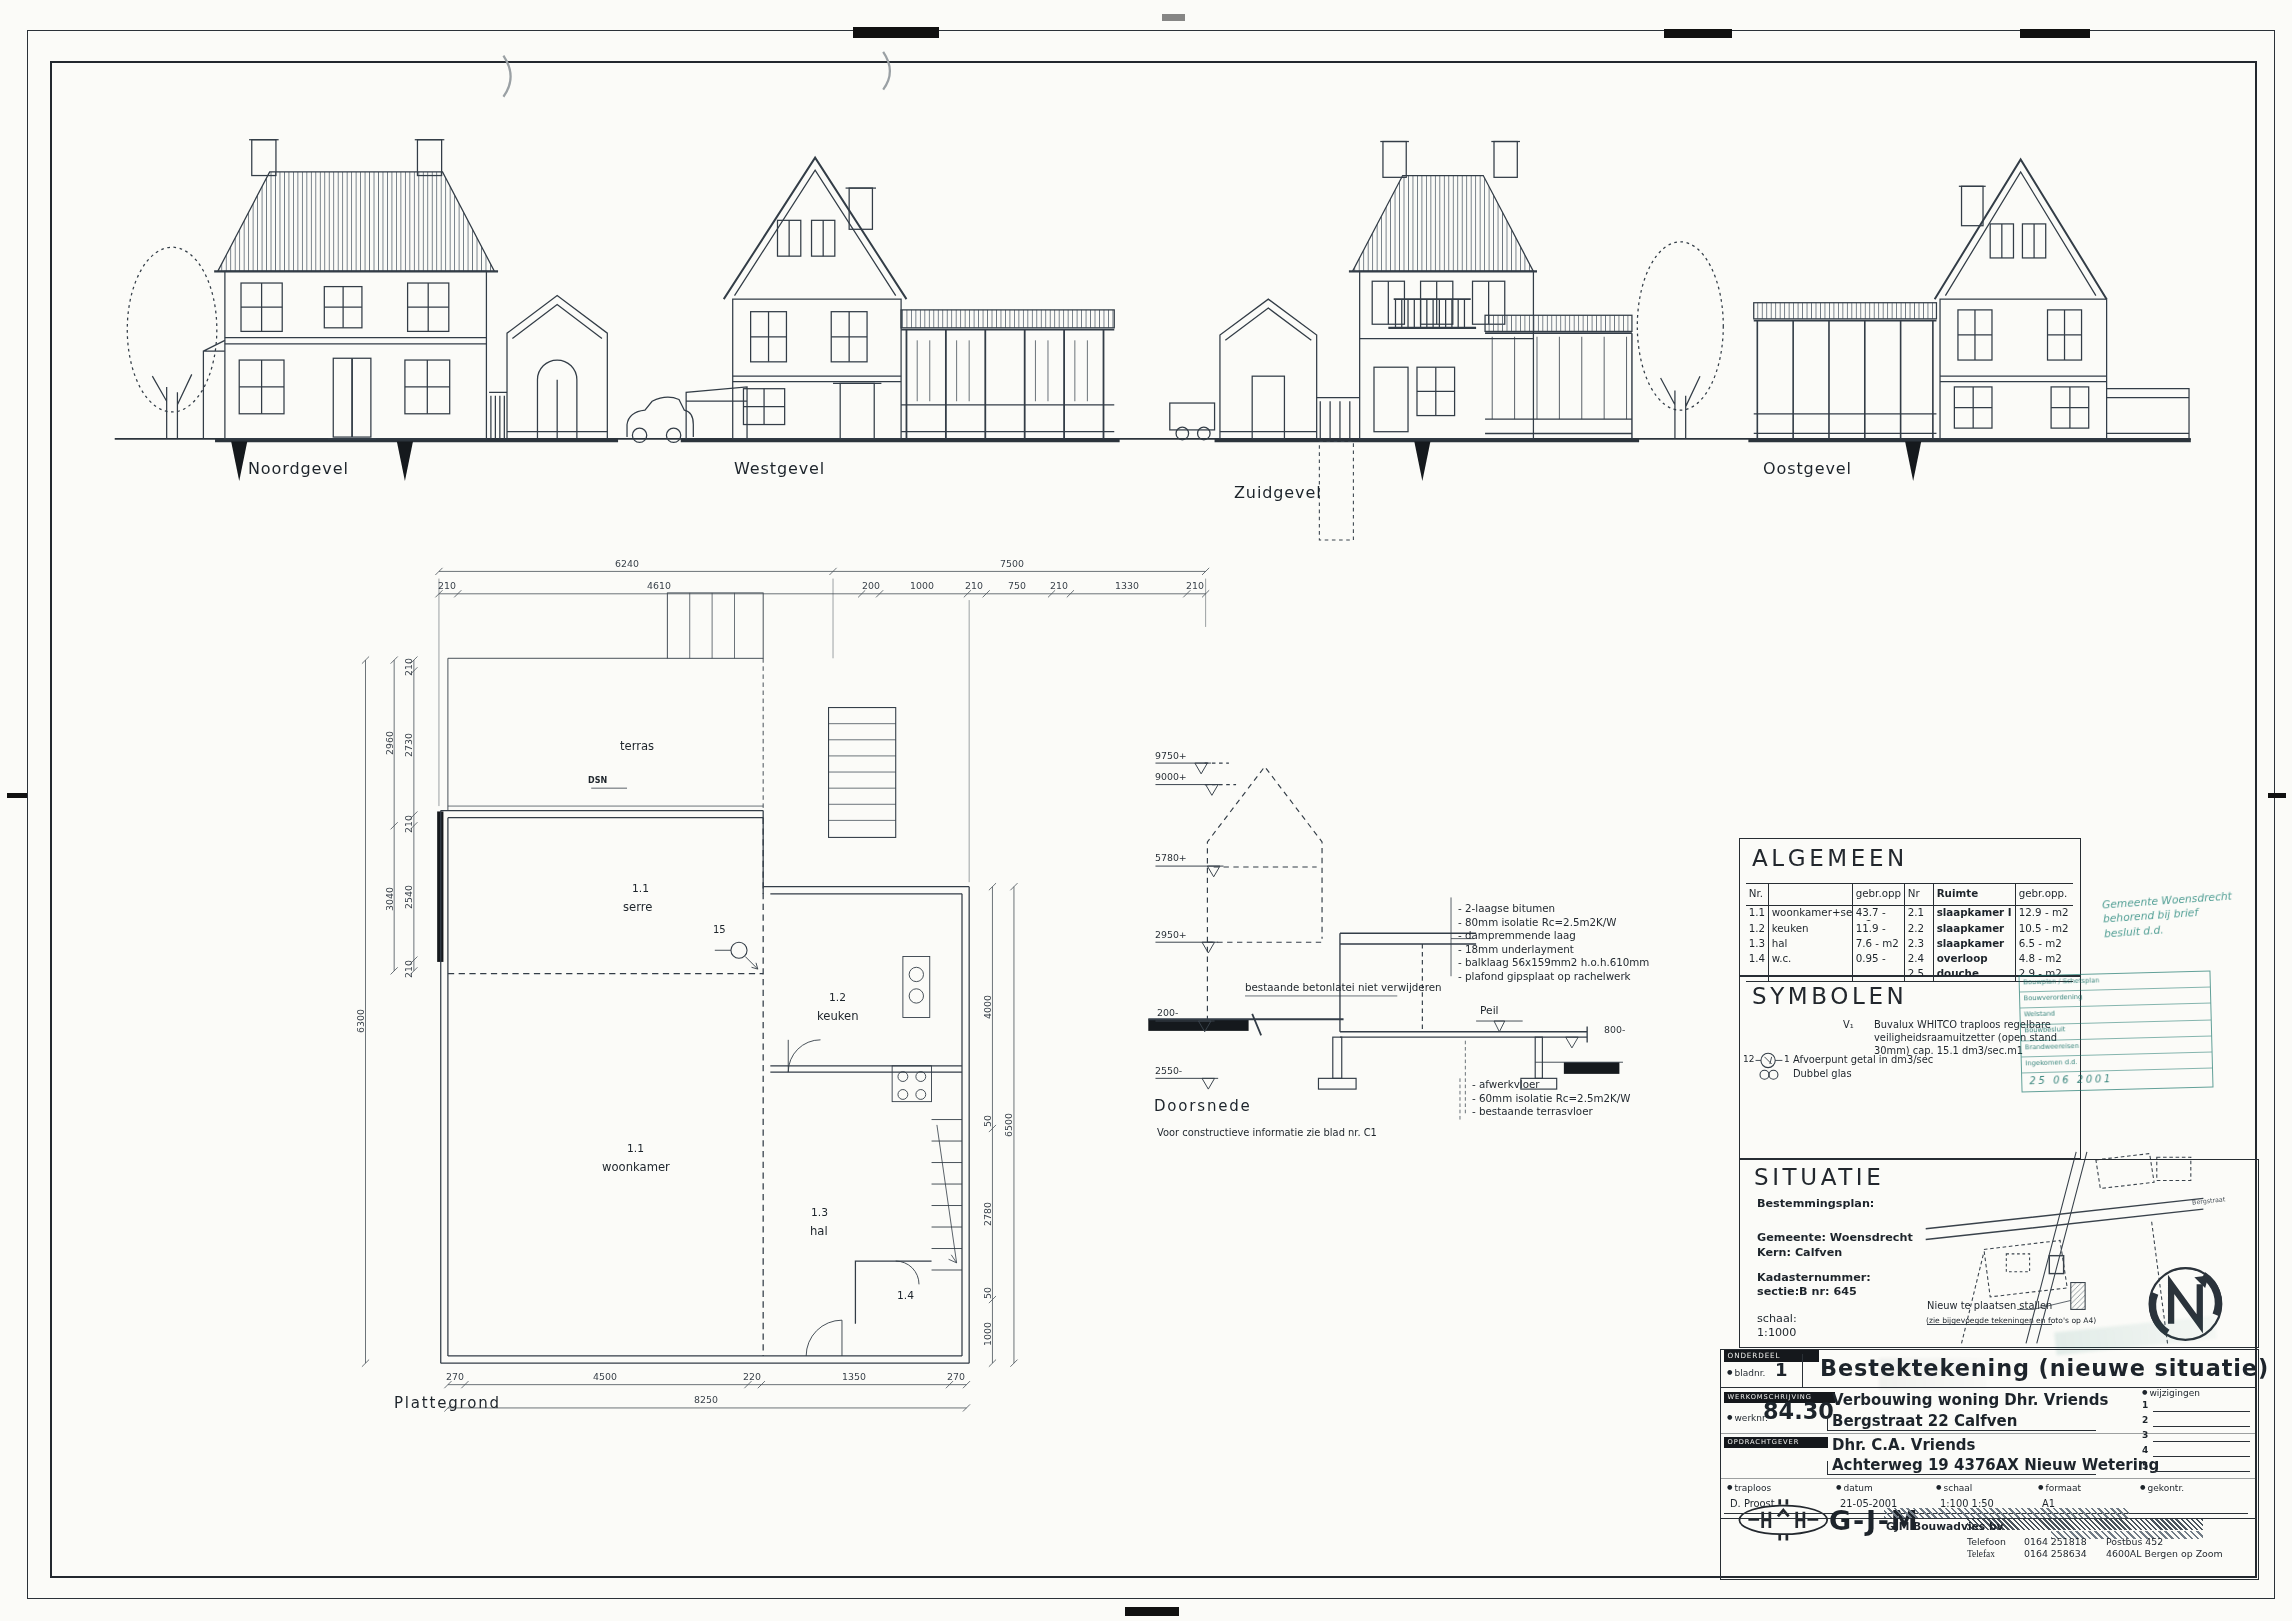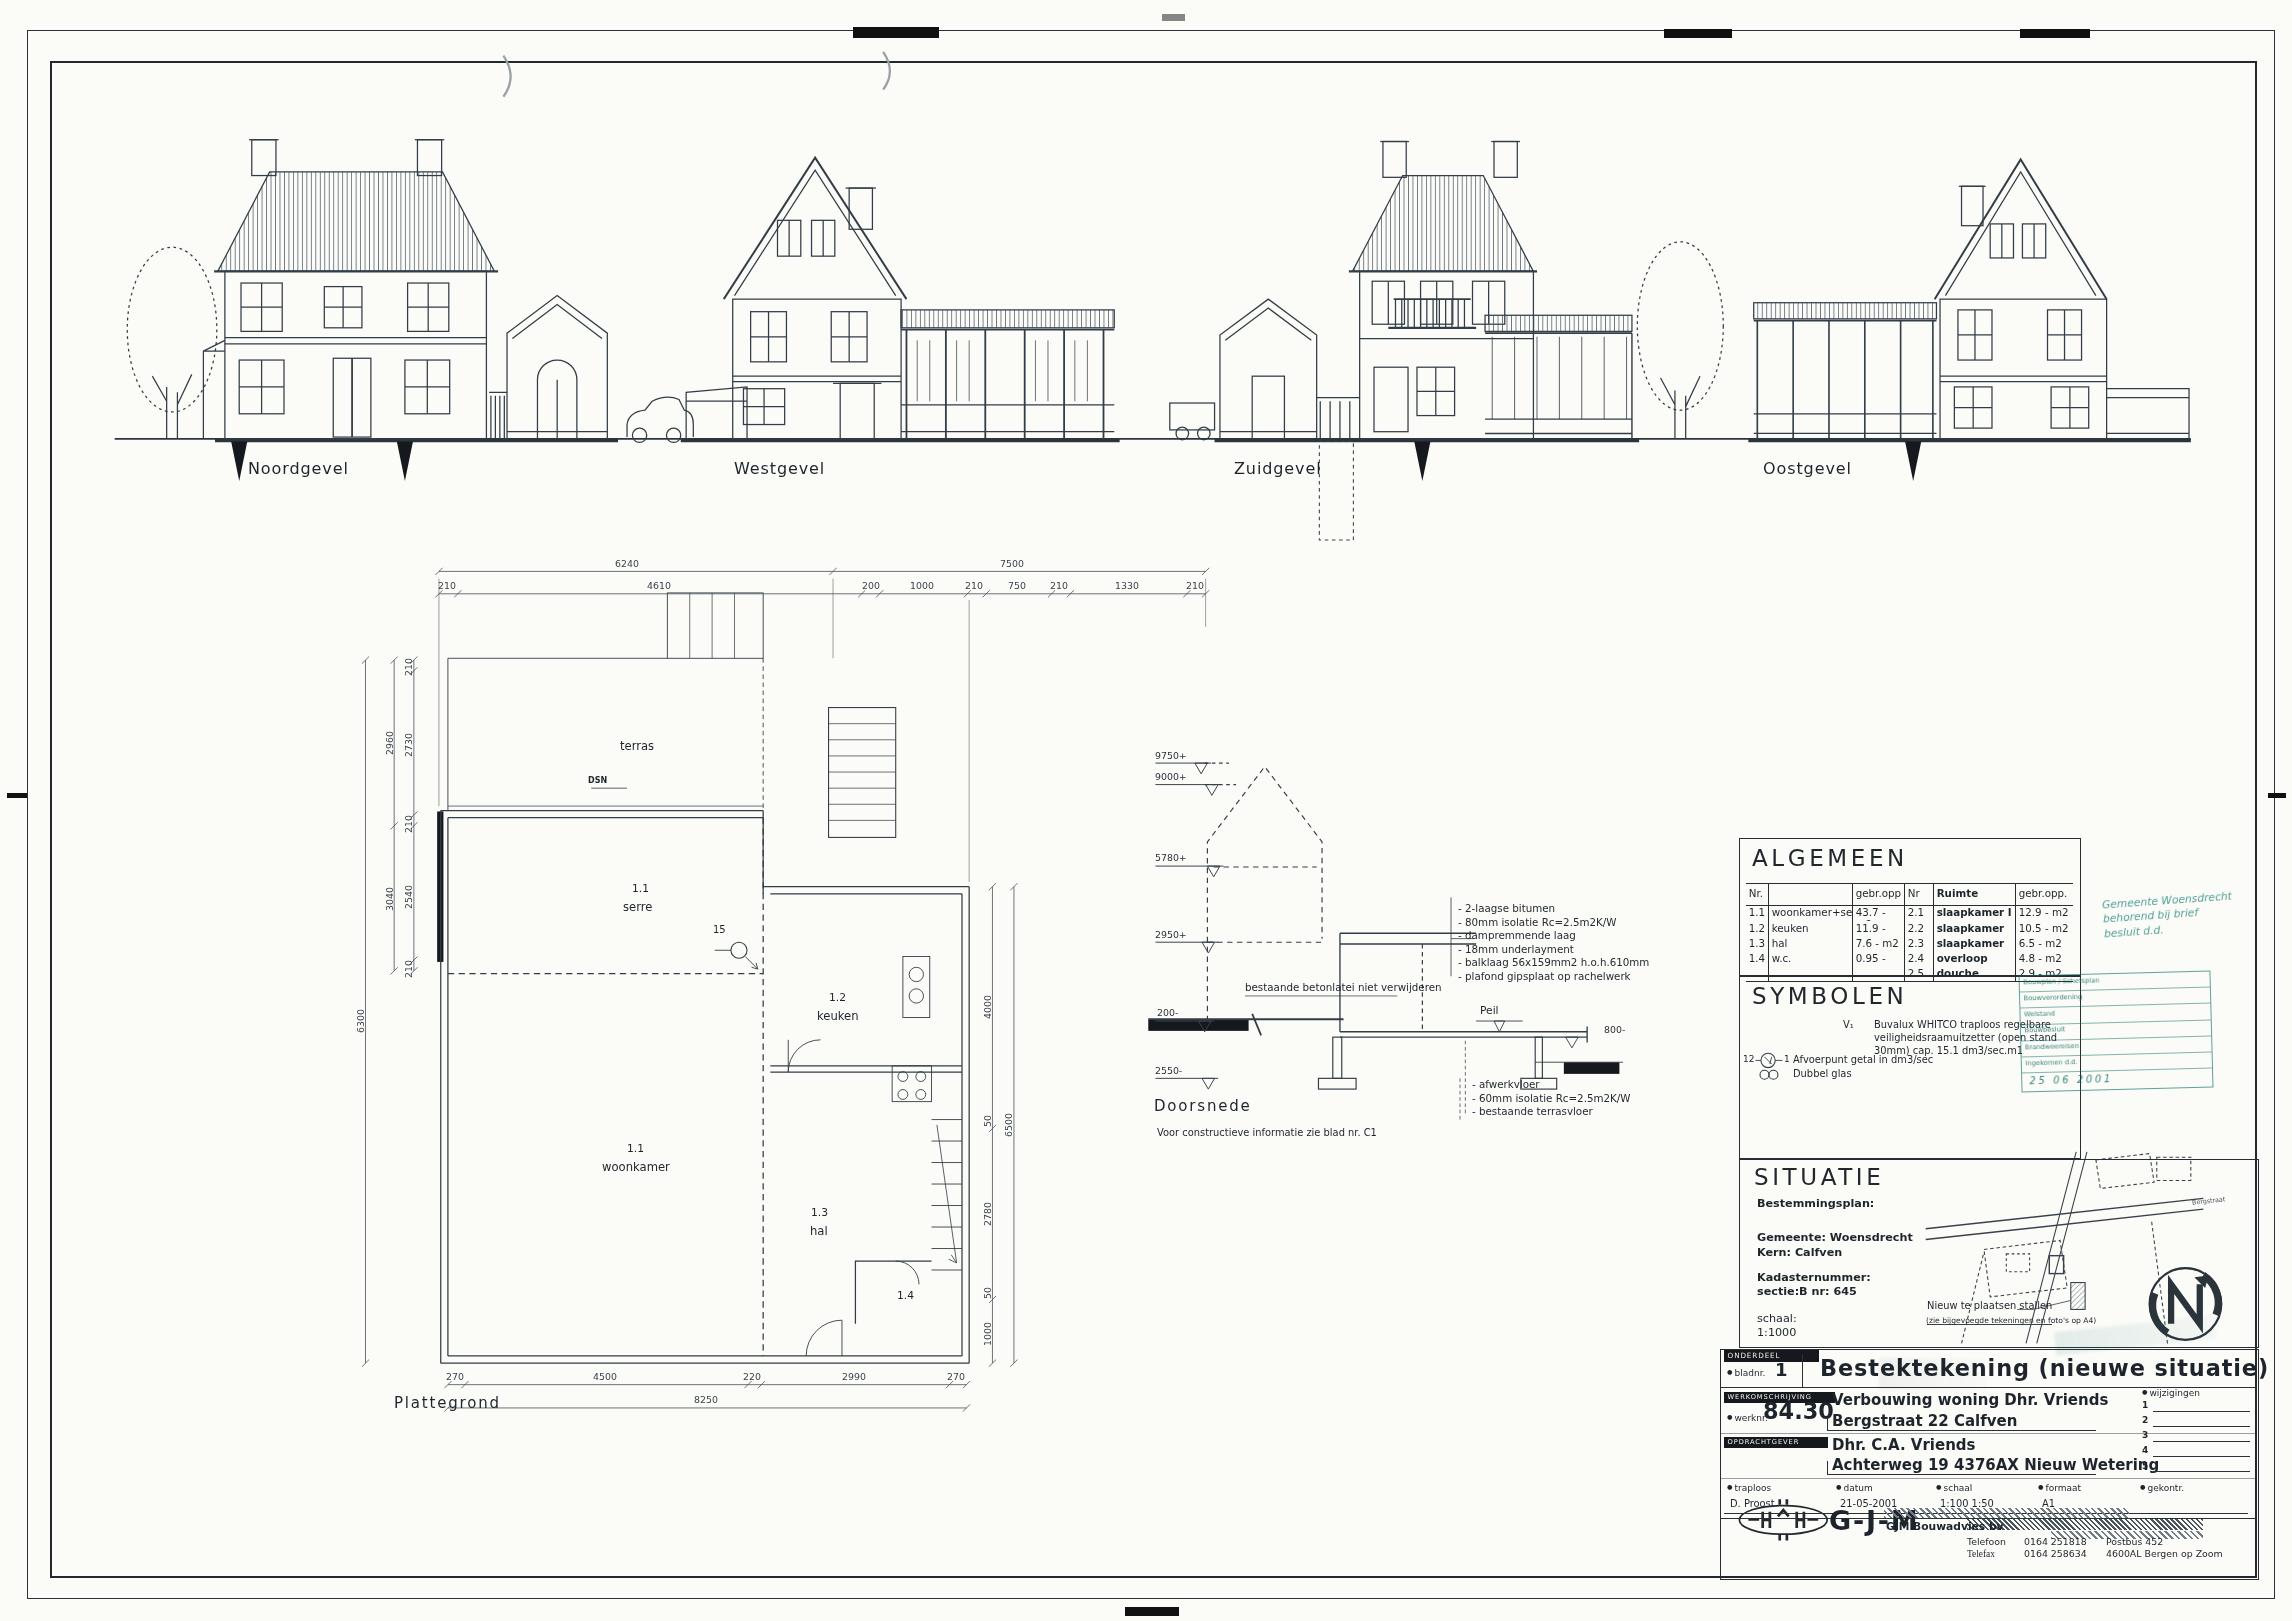--- a/index.html
+++ b/index.html
@@ -333,21 +333,21 @@
       <path d="M1952 1697 H1964 M2018 1697 H2030"></path>
       <path d="M1968 1688 V1706 M1976 1688 V1706 M1968 1697 H1976" stroke-width="3"></path>
       <path d="M2006 1688 V1706 M2014 1688 V1706 M2006 1697 H2014" stroke-width="3"></path>
       <path d="M1985 1693 L1991 1686 L1997 1693" stroke-width="3"></path>
       <path d="M1987 1680 V1674 M1995 1680 V1674 M1987 1714 V1720 M1995 1714 V1720" stroke-width="3"></path>
     </g>
   </svg>
 
   <span class="t lbl" style="left:248px;top:460px;">Noordgevel</span>
   <span class="t lbl" style="left:734px;top:460px;">Westgevel</span>
-  <span class="t lbl" style="left:1234px;top:460px;">Zuidgevel</span>
+  <span class="t lbl" style="left:1234px;top:484px;">Zuidgevel</span>
   <span class="t lbl" style="left:1763px;top:460px;">Oostgevel</span>
 
   <span class="t h2" style="left:394px;top:1395px;">Plattegrond</span>
   <span class="t roomname" style="left:620px;top:740px;">terras</span>
   <span class="t" style="left:588px;top:776px;font-size:8px;font-weight:bold;">DSN</span>
   <span class="t" style="left:713px;top:924px;font-size:10px;">15</span>
   <span class="t roomnr" style="left:632px;top:883px;">1.1</span>
   <span class="t roomname" style="left:623px;top:901px;">serre</span>
   <span class="t roomnr" style="left:829px;top:992px;">1.2</span>
   <span class="t roomname" style="left:817px;top:1010px;">keuken</span>
@@ -381,21 +381,21 @@
   <span class="t dim dimv" style="left:988px;top:1007px;">4000</span>
   <span class="t dim dimv" style="left:988px;top:1121px;">50</span>
   <span class="t dim dimv" style="left:988px;top:1214px;">2780</span>
   <span class="t dim dimv" style="left:988px;top:1293px;">50</span>
   <span class="t dim dimv" style="left:988px;top:1334px;">1000</span>
   <span class="t dim dimv" style="left:1009px;top:1125px;">6500</span>
 
   <span class="t dim dimc" style="left:455px;top:1383px;">270</span>
   <span class="t dim dimc" style="left:605px;top:1383px;">4500</span>
   <span class="t dim dimc" style="left:752px;top:1383px;">220</span>
-  <span class="t dim dimc" style="left:854px;top:1383px;">2990</span>
+  <span class="t dim dimc" style="left:854px;top:1383px;">1350</span>
   <span class="t dim dimc" style="left:956px;top:1383px;">270</span>
   <span class="t dim dimc" style="left:706px;top:1406px;">8250</span>
 
   <span class="t h2" style="left:1154px;top:1098px;">Doorsnede</span>
   <span class="t sub" style="left:1157px;top:1127px;">Voor constructieve informatie zie blad nr. C1</span>
   <span class="t lvl" style="left:1155px;top:751px;">9750+</span>
   <span class="t lvl" style="left:1155px;top:772px;">9000+</span>
   <span class="t lvl" style="left:1155px;top:853px;">5780+</span>
   <span class="t lvl" style="left:1155px;top:930px;">2950+</span>
   <span class="t lvl" style="left:1157px;top:1008px;">200-</span>

